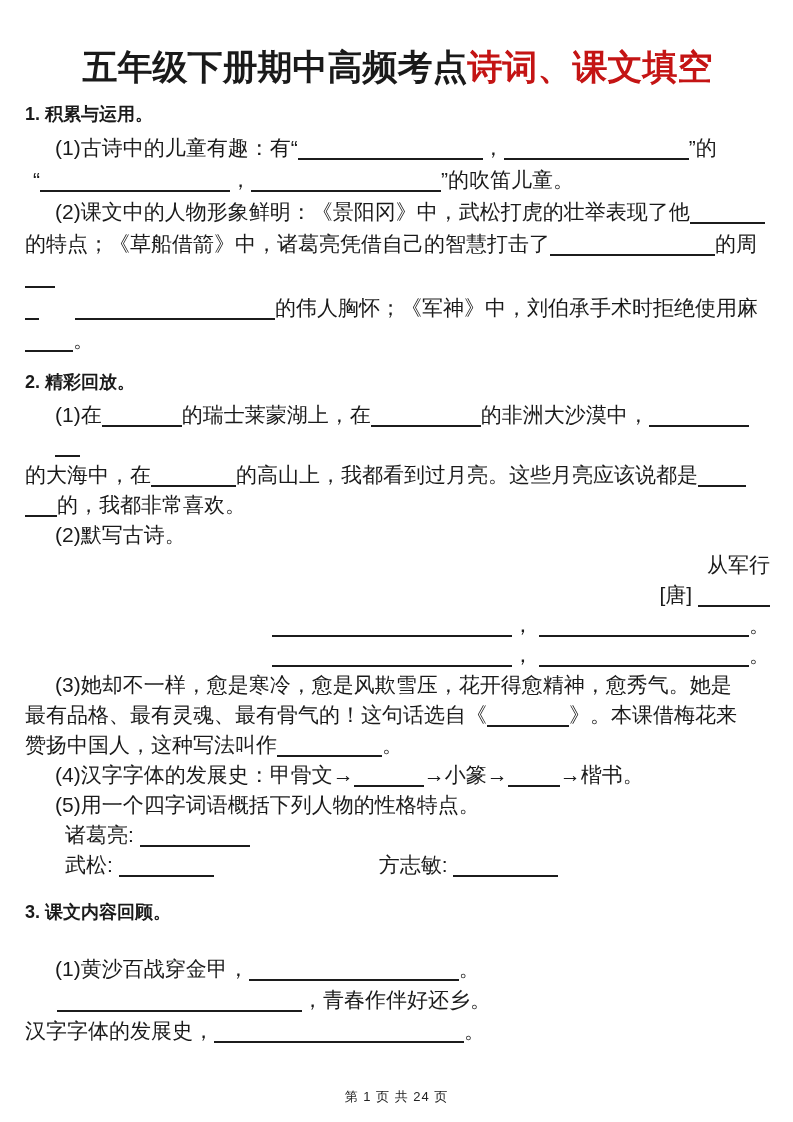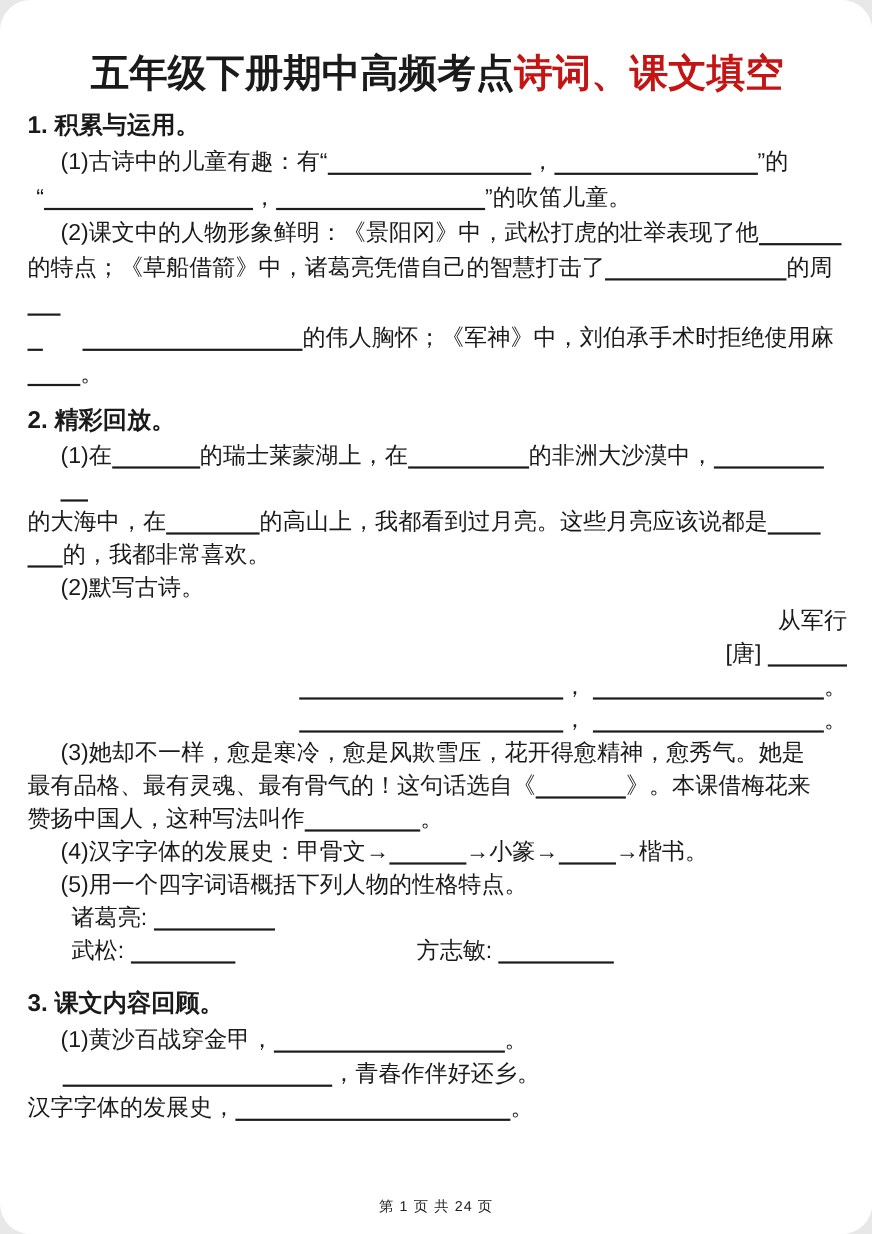--- a/index.html
+++ b/index.html
@@ -6,41 +6,40 @@
   body{background:#e8e8e8;}
   .page{
     position:relative;
     width:793px;height:1122px;
     background:#ffffff;
     margin:0 auto;
     overflow:hidden;
     font-family:"Liberation Sans","DejaVu Sans",sans-serif;
     color:#1a1a1a;
     font-size:21px;
-    border-radius:28px;
   }
   .content{padding:0 23px 0 25px;}
   .title{
     text-align:center;
     margin-top:46px;
     margin-bottom:8px;
     font-size:35px;
     line-height:42px;
     font-weight:700;
     white-space:nowrap;
   }
   .line{
     white-space:nowrap;
     line-height:32px;
     height:32px;
   }
   .line.center{text-align:right;}
   .heading{
     font-weight:700;
-    font-size:22px;
+    font-size:18px;
     line-height:36px;
     height:36px;
   }
   .blank{
     display:inline-block;
     height:0;
     border-bottom:2px solid #1c1c1c;
     vertical-align:-5px;
   }
   .spacer{display:inline-block;height:1px;}
@@ -82,19 +81,19 @@
         <div class="line center" style="line-height: 30px; height: 30px;"><span class="blank" style="width: 240px; border-bottom-color: rgb(28, 28, 28);"></span><span>， </span><span class="blank" style="width: 210px; border-bottom-color: rgb(28, 28, 28);"></span><span>。</span></div>
         <div class="line center" style="line-height: 30px; height: 30px;"><span class="blank" style="width: 240px; border-bottom-color: rgb(28, 28, 28);"></span><span>， </span><span class="blank" style="width: 210px; border-bottom-color: rgb(28, 28, 28);"></span><span>。</span></div>
         <div class="line" style="padding-left: 30px; line-height: 30px; height: 30px;"><span>(3)她却不一样，愈是寒冷，愈是风欺雪压，花开得愈精神，愈秀气。她是</span></div>
         <div class="line" style="line-height: 30px; height: 30px;"><span>最有品格、最有灵魂、最有骨气的！这句话选自《</span><span class="blank" style="width: 82px; border-bottom-color: rgb(28, 28, 28);"></span><span>》。本课借梅花来</span></div>
         <div class="line" style="line-height: 30px; height: 30px;"><span>赞扬中国人，这种写法叫作</span><span class="blank" style="width: 105px; border-bottom-color: rgb(28, 28, 28);"></span><span>。</span></div>
         <div class="line" style="padding-left: 30px; line-height: 30px; height: 30px;"><span>(4)汉字字体的发展史：甲骨文→</span><span class="blank" style="width: 70px; border-bottom-color: rgb(28, 28, 28);"></span><span>→小篆→</span><span class="blank" style="width: 52px; border-bottom-color: rgb(28, 28, 28);"></span><span>→楷书。</span></div>
         <div class="line" style="padding-left: 30px; line-height: 30px; height: 30px;"><span>(5)用一个四字词语概括下列人物的性格特点。</span></div>
         <div class="line" style="padding-left: 40px; line-height: 30px; height: 30px;"><span>诸葛亮: </span><span class="blank" style="width: 110px; border-bottom-color: rgb(28, 28, 28);"></span></div>
         <div class="line" style="padding-left: 40px; line-height: 30px; height: 30px;"><span>武松: </span><span class="blank" style="width: 95px; border-bottom-color: rgb(28, 28, 28);"></span><span class="spacer" style="width: 165px;"></span><span>方志敏: </span><span class="blank" style="width: 105px; border-bottom-color: rgb(28, 28, 28);"></span></div>
         <div class="line heading" style="margin-top: 14px;"><span>3. 课文内容回顾。</span></div>
-        <div class="line" style="padding-left: 30px; line-height: 31px; height: 31px;"><span>(1)黄沙百战穿金甲，</span><span class="blank" style="width: 210px; border-bottom-color: rgb(28, 28, 28);"></span><span>。</span></div>
+        <div class="line" style="padding-left: 30px; line-height: 31px; height: 31px; margin-top: 23px;"><span>(1)黄沙百战穿金甲，</span><span class="blank" style="width: 210px; border-bottom-color: rgb(28, 28, 28);"></span><span>。</span></div>
         <div class="line" style="padding-left: 32px; line-height: 31px; height: 31px;"><span class="blank" style="width: 245px; border-bottom-color: rgb(28, 28, 28);"></span><span>，青春作伴好还乡。</span></div>
         <div class="line" style="line-height: 31px; height: 31px;"><span>汉字字体的发展史，</span><span class="blank" style="width: 250px; border-bottom-color: rgb(28, 28, 28);"></span><span>。</span></div>
       </div>
   </div>
   <div class="footer">第 1 页 共 24 页</div>
 </div>
 
 </body></html>

